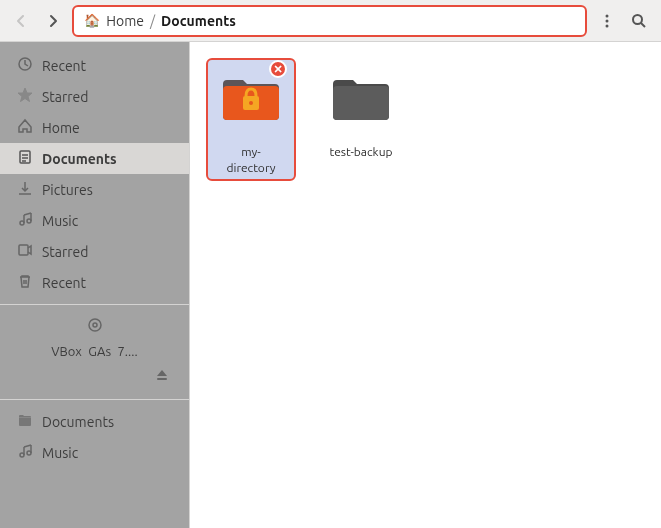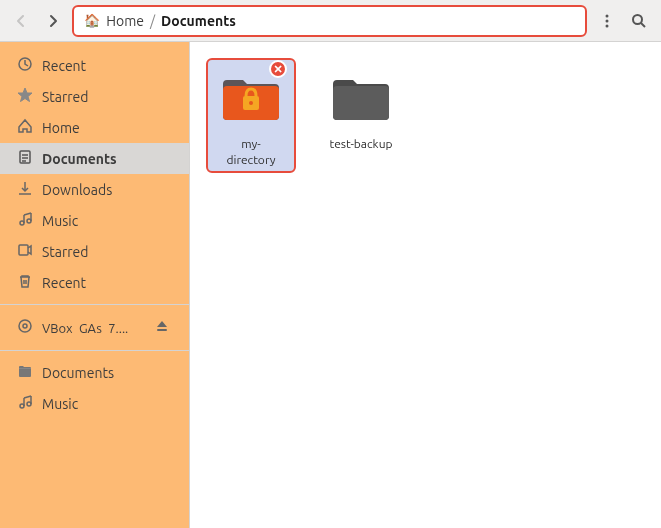--- a/index.html
+++ b/index.html
@@ -83,21 +83,21 @@
     .main-layout {
       display: flex;
       flex: 1;
       overflow: hidden;
     }
 
     
     .sidebar {
       width: 190px;
       min-width: 190px;
-      background: #fdba74;
+      background: #a3a3a3;
       border-right: 1px solid #d4d3d2;
       padding: 8px 0;
       overflow-y: auto;
       display: flex;
       flex-direction: column;
     }
     .sidebar-item {
       display: flex;
       align-items: center;
       gap: 8px;
@@ -125,20 +125,21 @@
 
     
     .sidebar-device {
       display: flex;
       align-items: center;
       gap: 8px;
       padding: 6px 16px;
       cursor: pointer;
       font-size: 14px;
       color: #3d3d3d;
+      flex-direction: column;
     }
     .eject-btn {
       margin-left: auto;
       background: transparent;
       border: none;
       cursor: pointer;
       font-size: 13px;
       color: #666;
       padding: 2px 4px;
       border-radius: 3px;
@@ -179,21 +180,21 @@
     .folder-icon-wrap {
       position: relative;
       width: 64px;
       height: 64px;
     }
     
     .folder-label {
       font-size: 12px;
       text-align: center;
       color: #2d2d2d;
-      margin-top: 8px;
+      margin-top: 16px;
       line-height: 1.3;
       word-break: break-word;
     }
 
     
     .badge-delete {
       position: absolute;
       top: -4px;
       right: -4px;
       width: 18px; height: 18px;
@@ -294,21 +295,21 @@
     </div>
 
     <div class="sidebar-item">
       <span class="sidebar-icon">
         <svg width="16" height="16" viewBox="0 0 16 16" fill="none" stroke="#666" stroke-width="1.5">
           <line x1="8" y1="2" x2="8" y2="11"></line>
             <polyline points="5,8 8,11 11,8"></polyline>
           <line x1="2" y1="14" x2="14" y2="14"></line>
         </svg>
       </span>
-      <span>Downloads</span>
+      <span>Pictures</span>
     </div>
 
     <div class="sidebar-item">
       <span class="sidebar-icon">
         <svg width="16" height="16" viewBox="0 0 16 16" fill="none" stroke="#666" stroke-width="1.5">
           <circle cx="5" cy="12" r="2"></circle>
             <circle cx="12" cy="10" r="2"></circle>
           <line x1="7" y1="12" x2="7" y2="4"></line>
             <line x1="14" y1="10" x2="14" y2="2"></line>
           <line x1="7" y1="4" x2="14" y2="2"></line>

